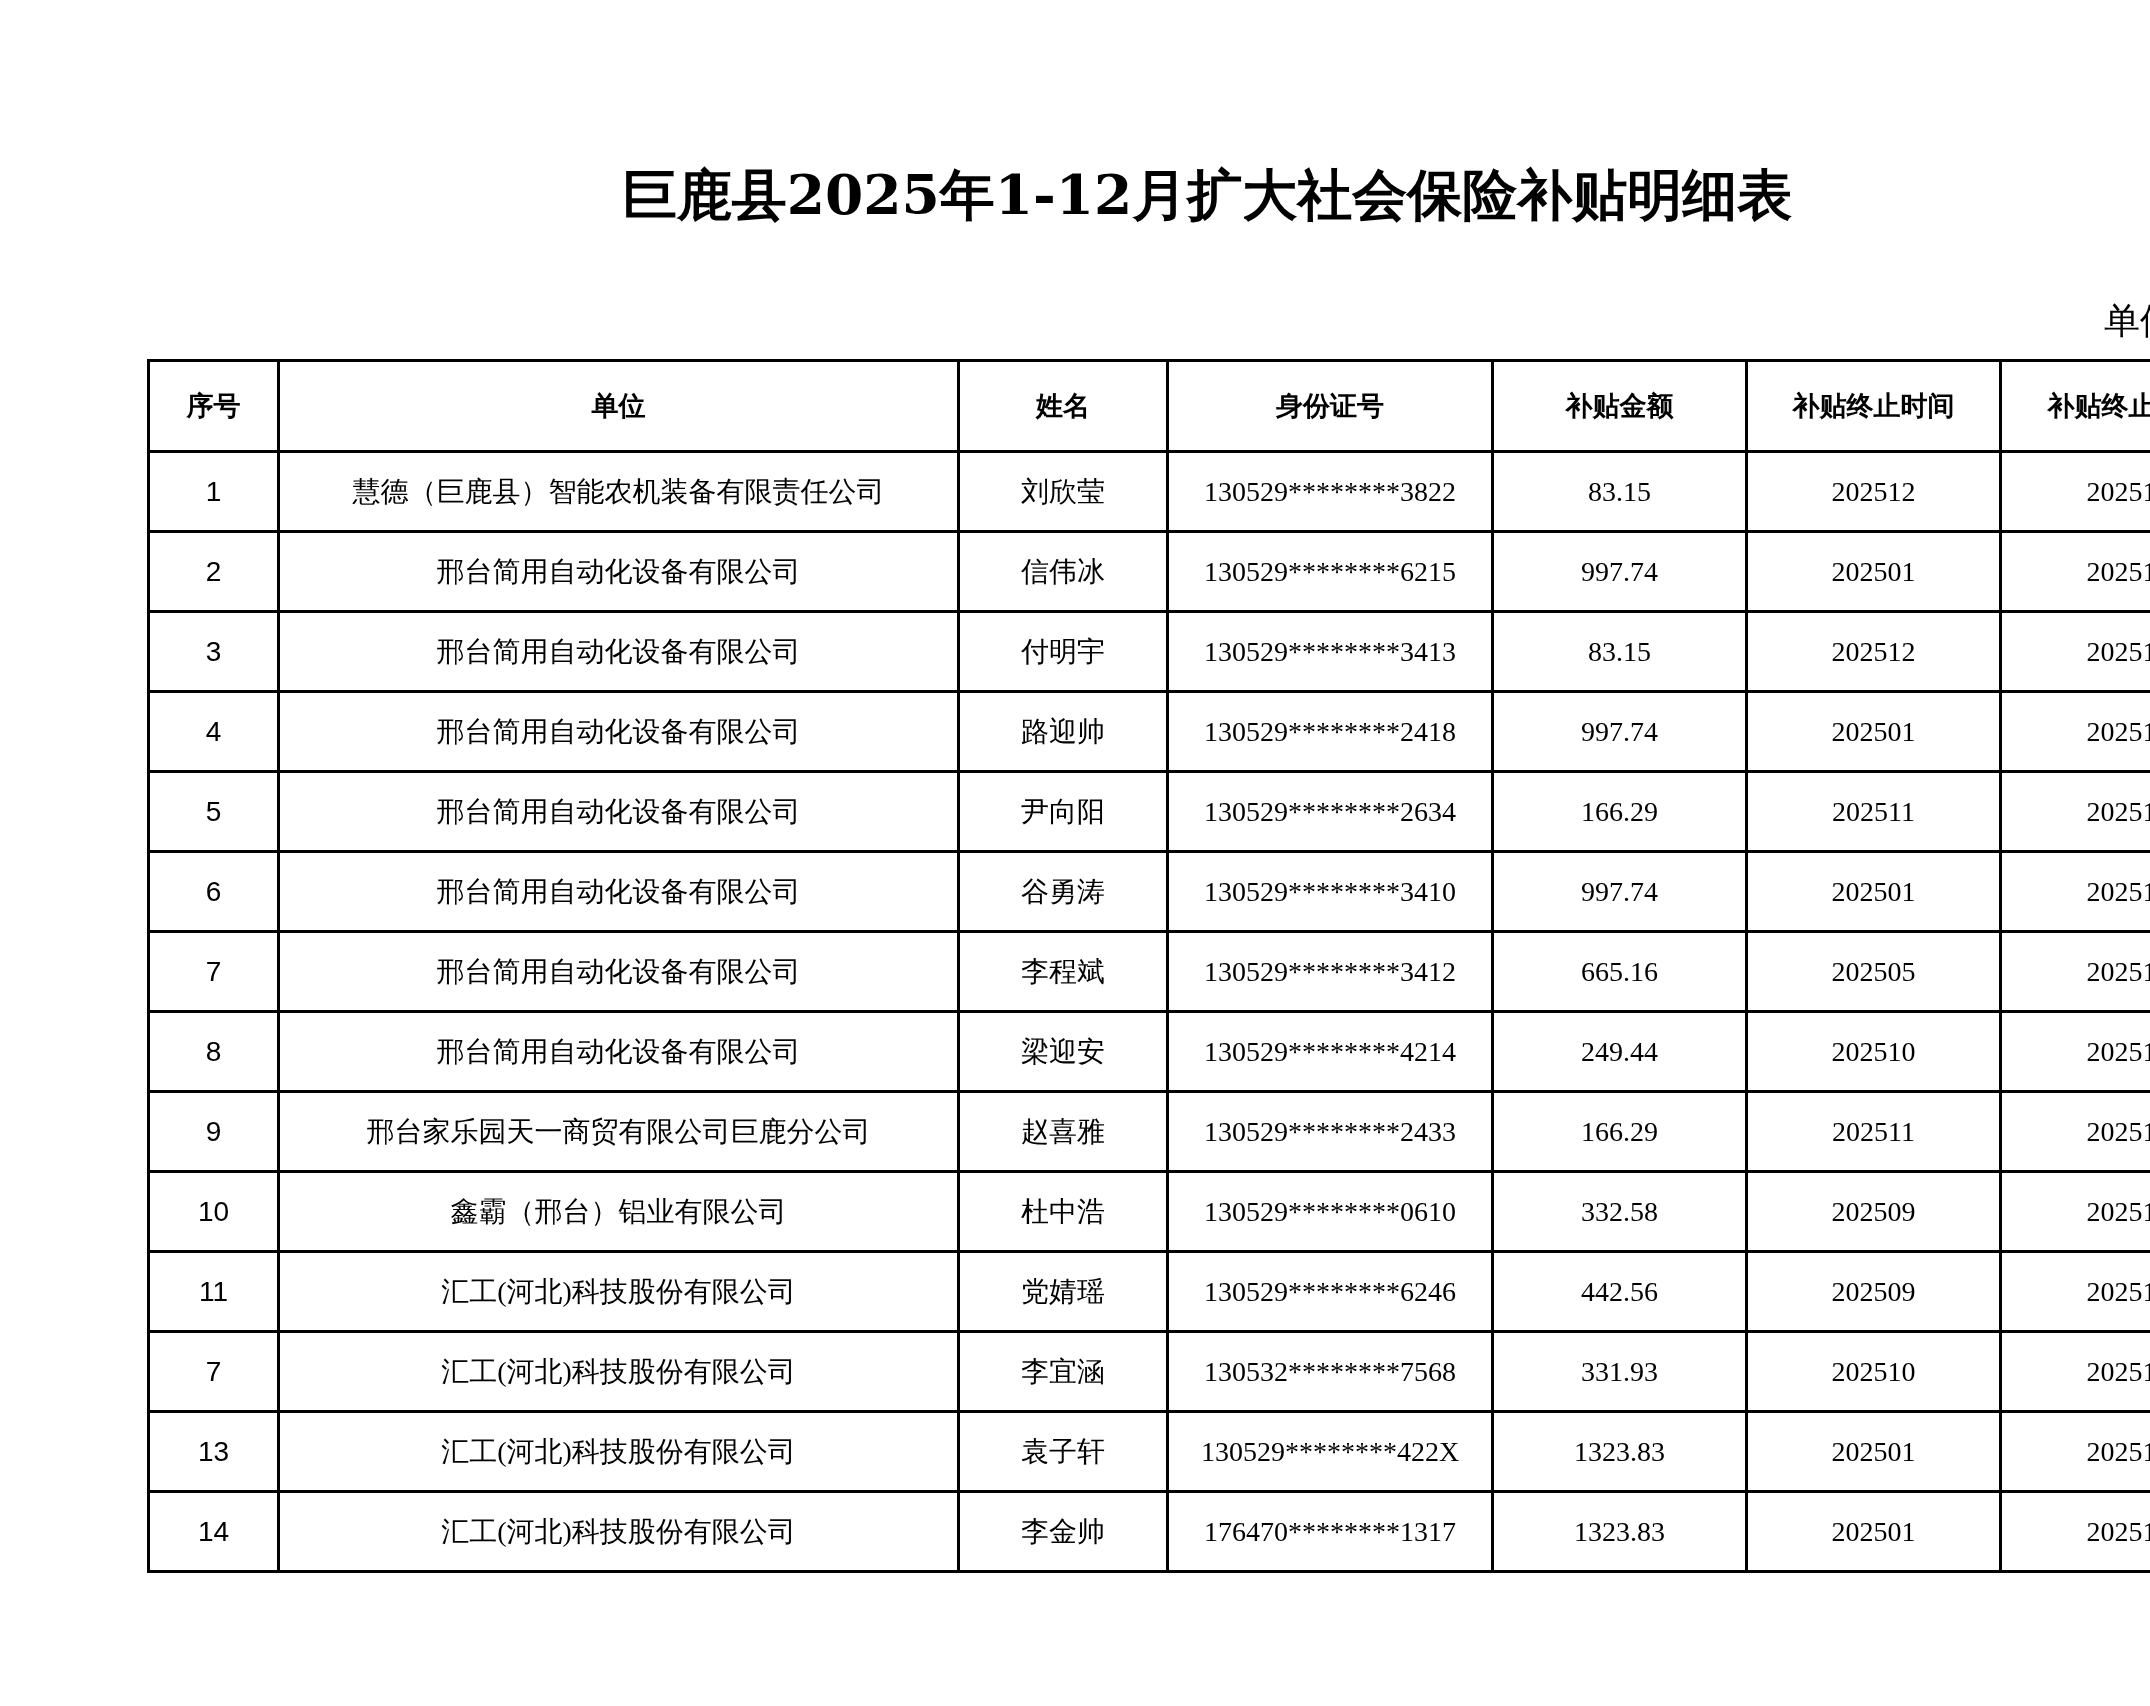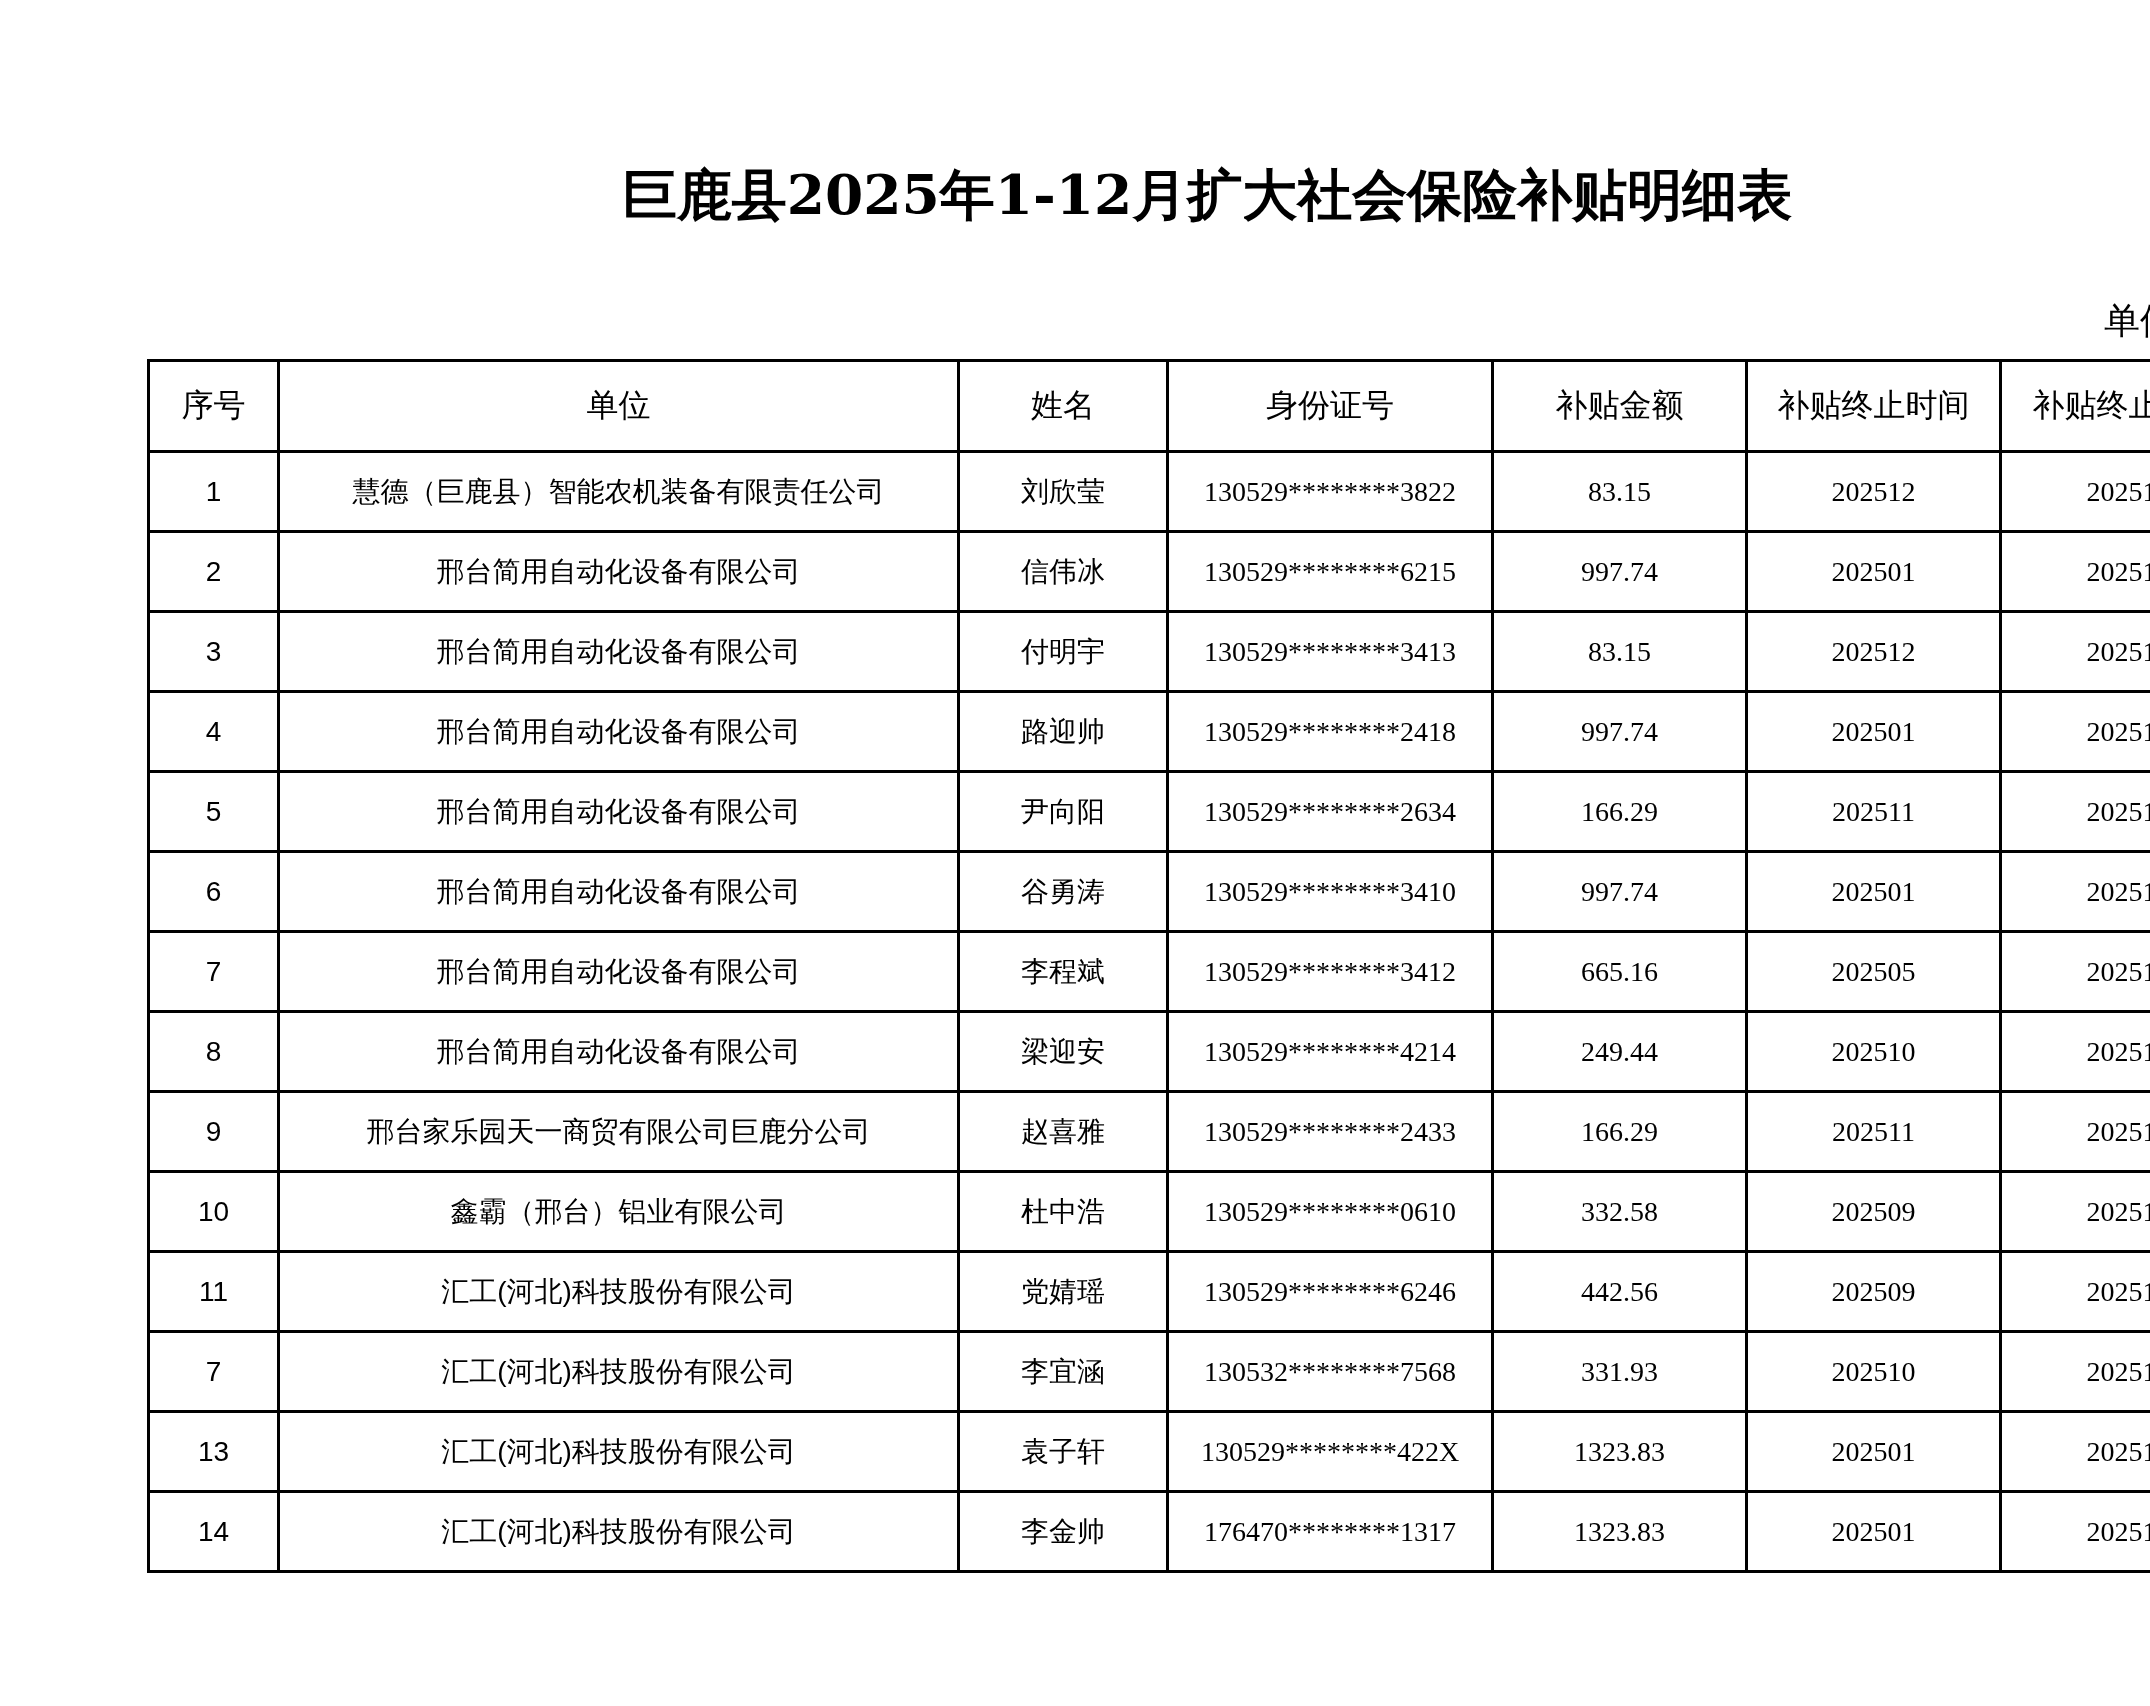--- a/index.html
+++ b/index.html
@@ -7,26 +7,26 @@
          font-family: "DejaVu Serif", "Liberation Serif", serif; color: #000; }
   .title { position: absolute; left: 0; width: 2414px; top: 159px; text-align: center;
            font-size: 55px; font-weight: bold; letter-spacing: 0px;
            font-family: "DejaVu Serif", "Liberation Serif", serif; }
   .unit { position: absolute; right: 166px; top: 297px; font-size: 36px;
           font-family: "DejaVu Serif", "Liberation Serif", serif; }
   table.grid { position: absolute; left: 147px; top: 359px; width: 2108px;
                border-collapse: collapse; table-layout: fixed; }
   table.grid td, table.grid th { border: 3px solid #000; text-align: center; vertical-align: middle;
                padding: 0; overflow: hidden; white-space: nowrap; }
-  table.grid th { height: 88px; font-size: 32px; font-weight: normal;
+  table.grid th { height: 88px; font-size: 27px; font-weight: bold;
                   font-family: "DejaVu Sans", "Liberation Sans", sans-serif; }
   table.grid td { height: 77px; font-size: 28px; }
   td.num, td.idx { font-family: "Liberation Serif", "DejaVu Serif", serif; font-size: 29px; }
   td.idx { font-family: "Liberation Sans", "DejaVu Sans", sans-serif; }
-  td.cn { font-family: Liberation Sans, sans-serif; font-size: 28px; }
+  td.cn { font-family: Liberation Serif, serif; font-size: 28px; }
 </style>
 </head>
 <body>
 
 <div class="title">巨鹿县2025年1-12月扩大社会保险补贴明细表</div>
 <div class="unit">单位：元</div>
 
 <table class="grid">
   <colgroup>
     <col style="width:130px">

